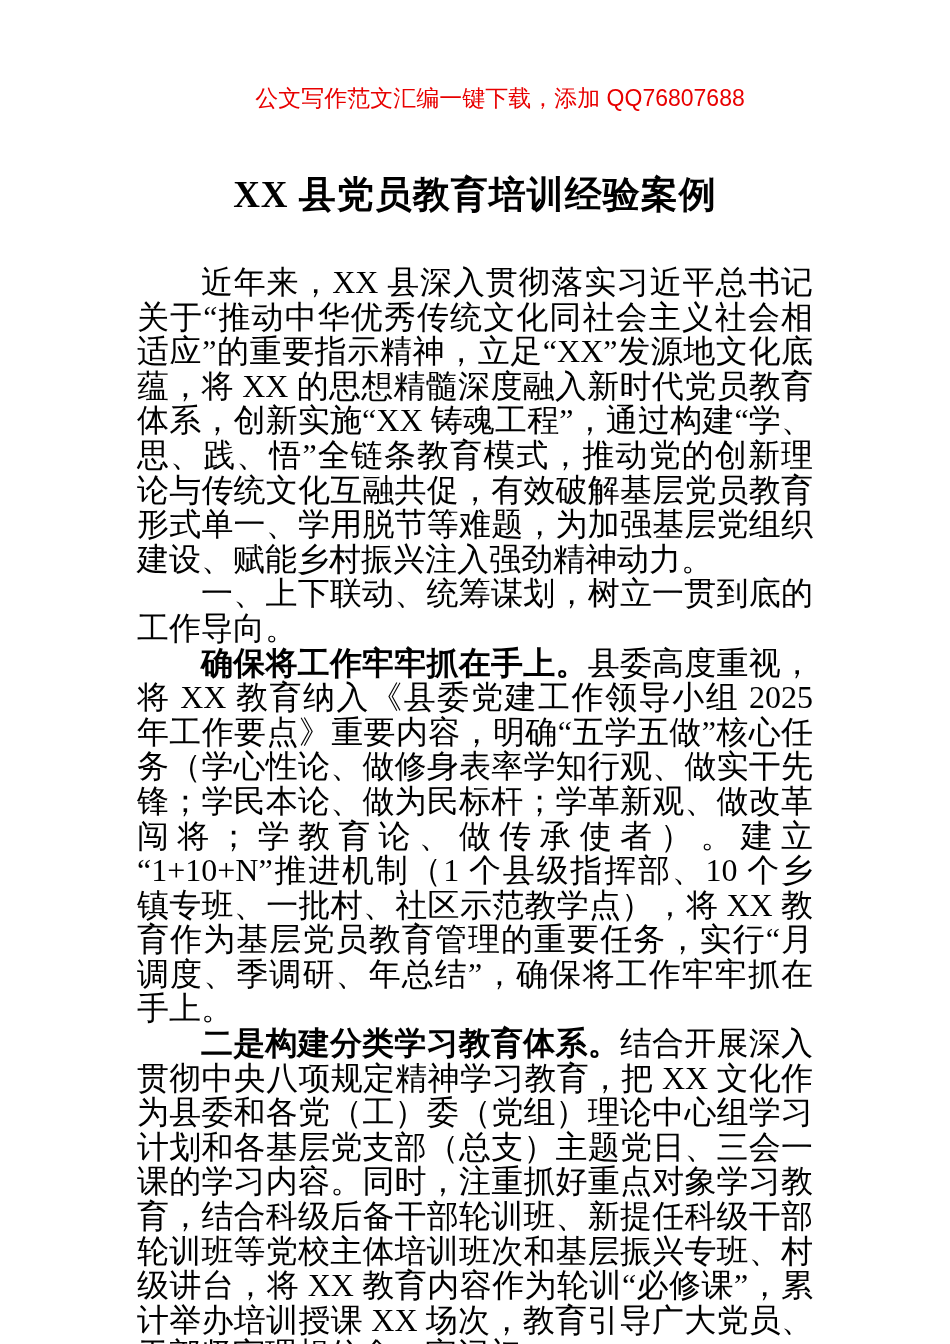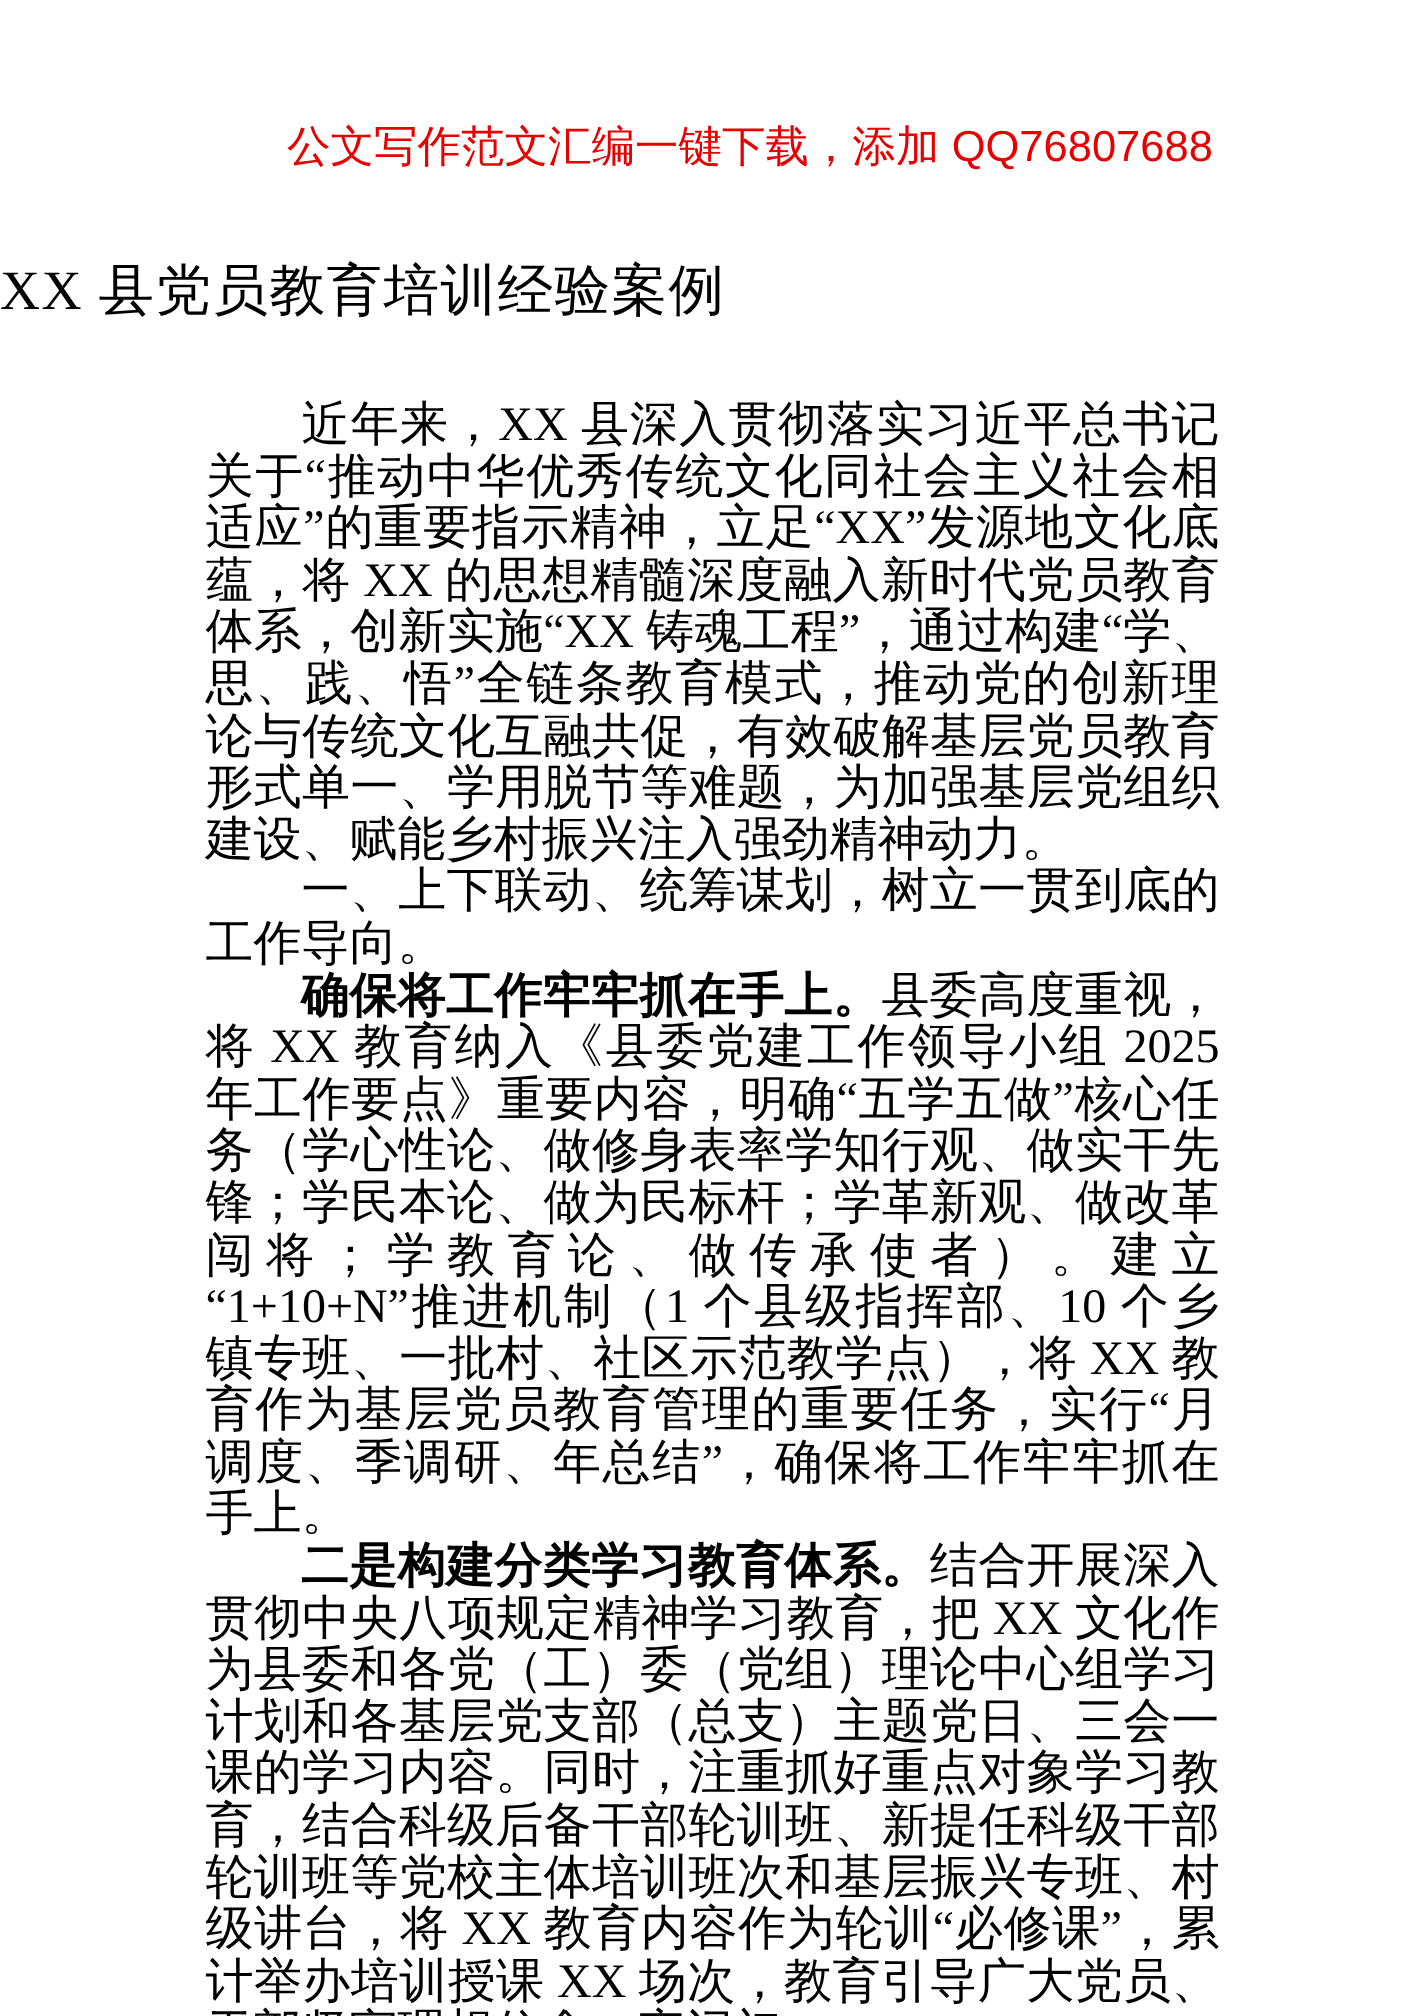--- a/index.html
+++ b/index.html
@@ -14,31 +14,32 @@
     background: #ffffff;
     overflow: hidden;
     font-family: "Liberation Serif", "DejaVu Serif", serif;
     color: #000000;
   }
   .header-note {
     margin-top: 84px;
     padding-left: 50px;
     text-align: center;
     font-family: "Liberation Sans", "DejaVu Sans", sans-serif;
-    font-size: 29px;
+    font-size: 23px;
     line-height: 28px;
     color: #e80000;
     font-weight: 500;
   }
   .doc-title {
     margin: 63px 0 0 0;
     width: 950px;
+    text-align: center;
     font-size: 37px;
     line-height: 40px;
-    font-weight: 400;
+    font-weight: 700;
     font-family: "Liberation Serif", "DejaVu Serif", serif;
     letter-spacing: 1px;
   }
   .content {
     margin: 50px 0 0 137px;
     width: 676px;
     font-size: 32px;
     line-height: 34.6px;
     text-align: justify;
     text-justify: inter-ideograph;

